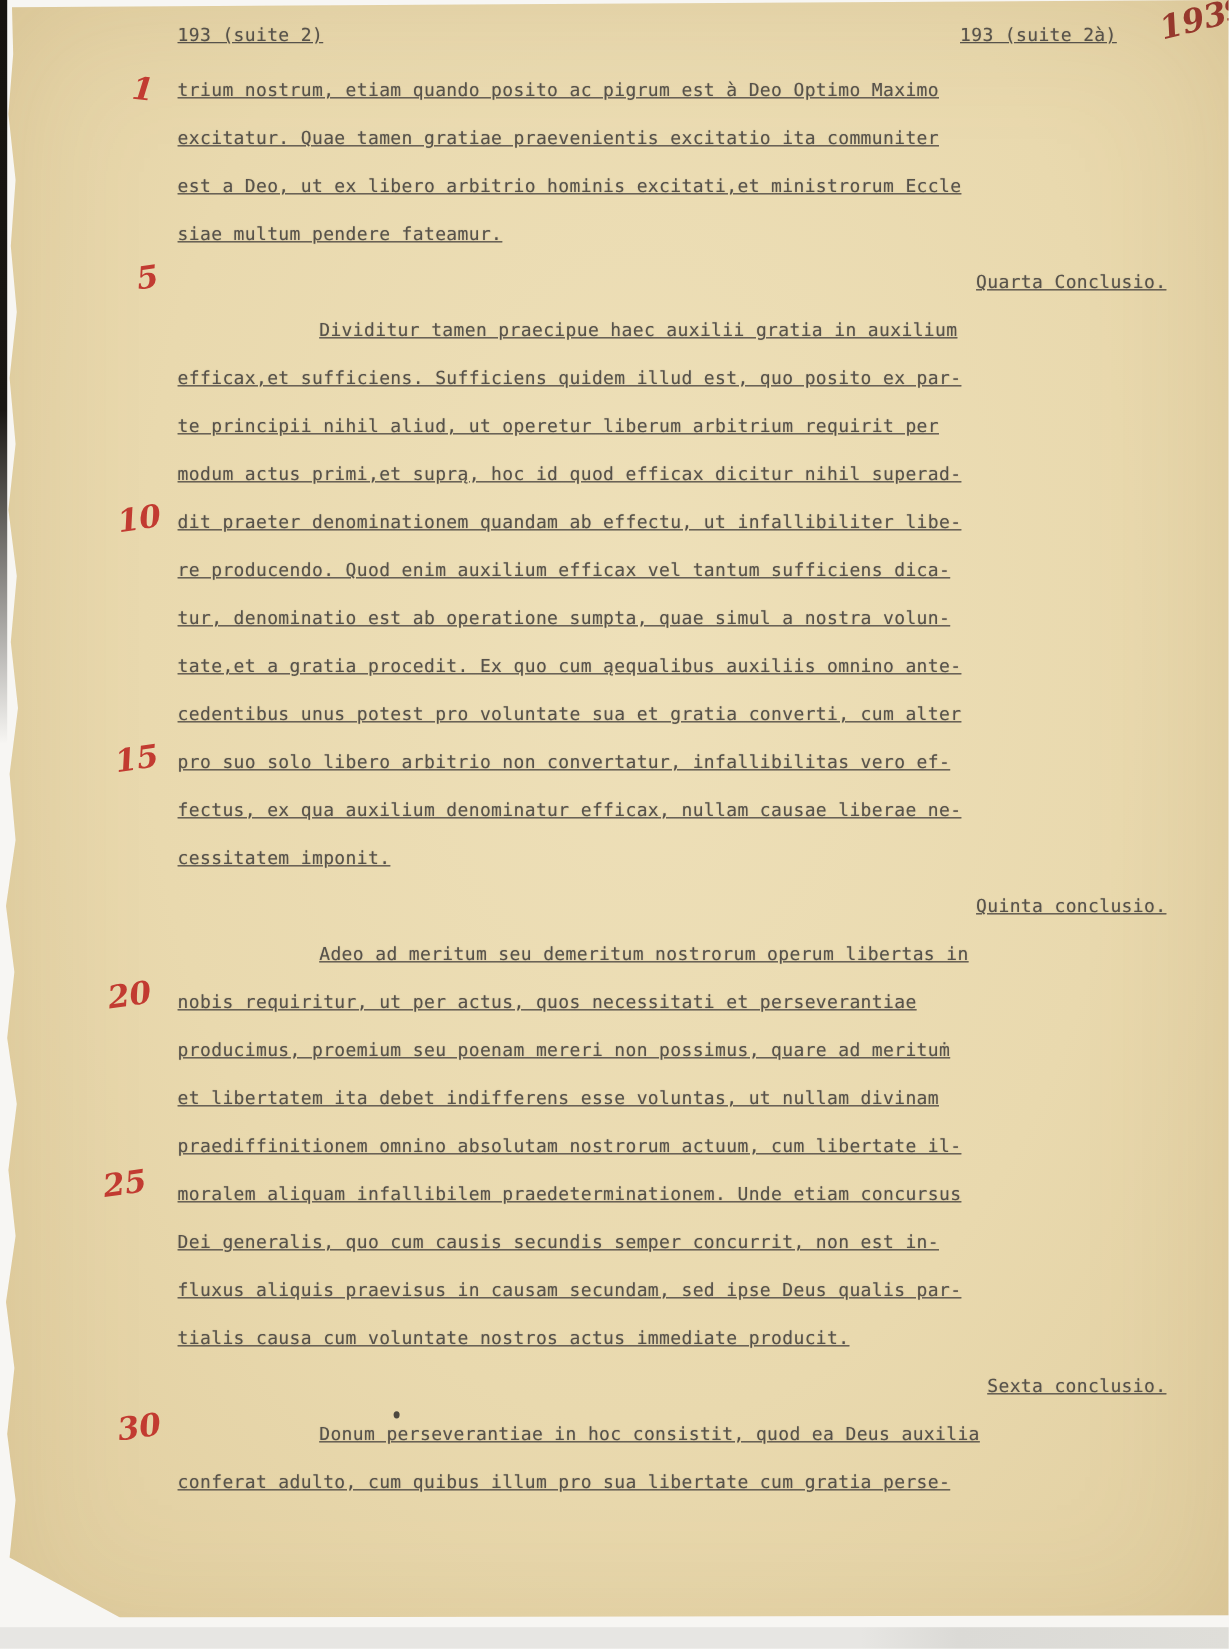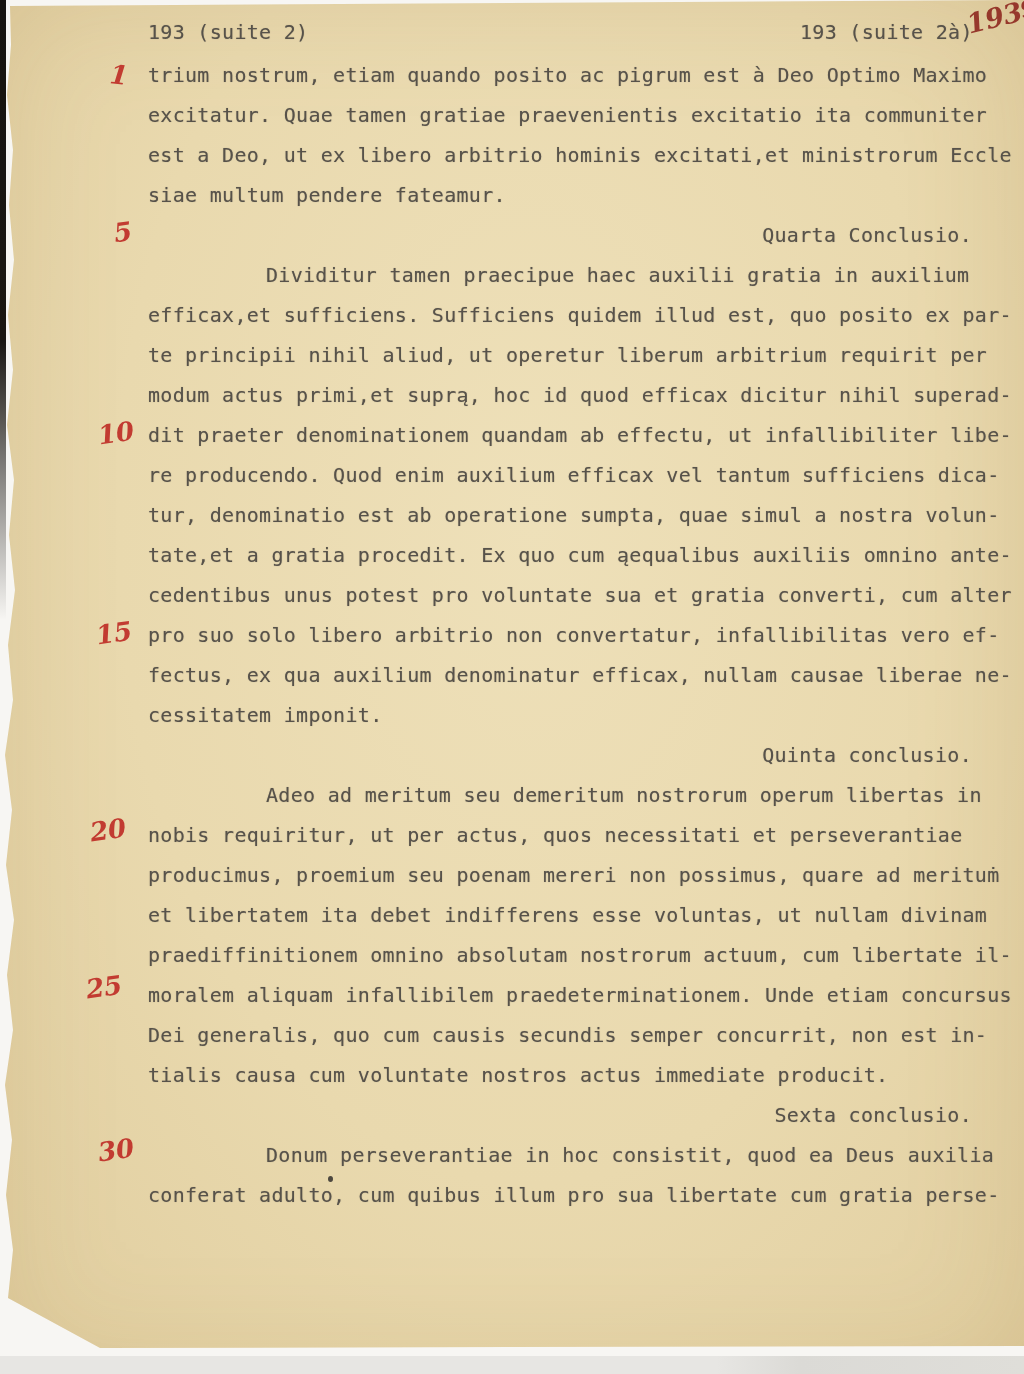--- a/index.html
+++ b/index.html
@@ -35,24 +35,25 @@
       10px 6px,1024px 0px,1024px 1346px,100px 1348px,8px 1298px,
       13px 1250px,6px 1195px,12px 1140px,5px 1085px,13px 1030px,
       7px 975px,14px 920px,6px 865px,12px 810px,5px 755px,
       13px 700px,8px 645px,15px 590px,9px 535px,14px 480px,
       7px 425px,13px 370px,8px 315px,14px 260px,9px 205px,
       13px 150px,7px 95px,11px 45px);
     box-shadow:inset 0 0 120px rgba(160,130,70,0.18);
   }
   .typed{
     color:var(--ink);
-    font-size:20px;
+    font-size:15px;
     letter-spacing:0.3px;
     text-shadow:0 0 1px rgba(87,82,74,0.45);
     white-space:pre;
+    text-decoration:underline;
   }
   .hdr-left{position:absolute;left:148px;top:20px;}
   .hdr-right{position:absolute;left:800px;top:20px;}
   .folio{
     position:absolute;left:966px;top:0px;
     transform:rotate(-14deg);
     font-family:"DejaVu Serif","Liberation Serif",serif;
     font-style:italic;font-weight:bold;
     font-size:27px;color:var(--folio);
     white-space:nowrap;
@@ -129,20 +130,21 @@
         <div class="row center">
           <span class="typed txt">Quinta conclusio.</span>
         </div>
         <div class="row indent"><span class="typed txt">Adeo ad meritum seu demeritum nostrorum operum libertas in</span></div>
         <div class="row normal"><span class="marker" data-num="20">20</span><span class="typed txt">nobis requiritur, ut per actus, quos necessitati et perseverantiae</span></div>
         <div class="row normal"><span class="typed txt">producimus, proemium seu poenam mereri non possimus, quare ad merituṁ</span></div>
         <div class="row normal"><span class="typed txt">et libertatem ita debet indifferens esse voluntas, ut nullam divinam</span></div>
         <div class="row normal"><span class="typed txt">praediffinitionem omnino absolutam nostrorum actuum, cum libertate il-</span></div>
         <div class="row normal"><span class="marker" data-num="25">25</span><span class="typed txt">moralem aliquam infallibilem praedeterminationem. Unde etiam concursus</span></div>
         <div class="row normal"><span class="typed txt">Dei generalis, quo cum causis secundis semper concurrit, non est in-</span></div>
+        <div class="row normal"><span class="typed txt">fluxus aliquis praevisus in causam secundam, sed ipse Deus qualis par-</span></div>
         <div class="row normal"><span class="typed txt">tialis causa cum voluntate nostros actus immediate producit.</span></div>
         <div class="row center">
           <span class="typed txt">Sexta conclusio.</span>
         </div>
         <div class="row indent"><span class="marker" data-num="30">30</span><span class="typed txt">Donum perseverantiae in hoc consistit, quod ea Deus auxilia</span></div>
         <div class="row normal"><span class="typed txt">conferat adulto, cum quibus illum pro sua libertate cum gratia perse-</span></div>
       </main>
 
     <div class="speck"></div>
   </div>

